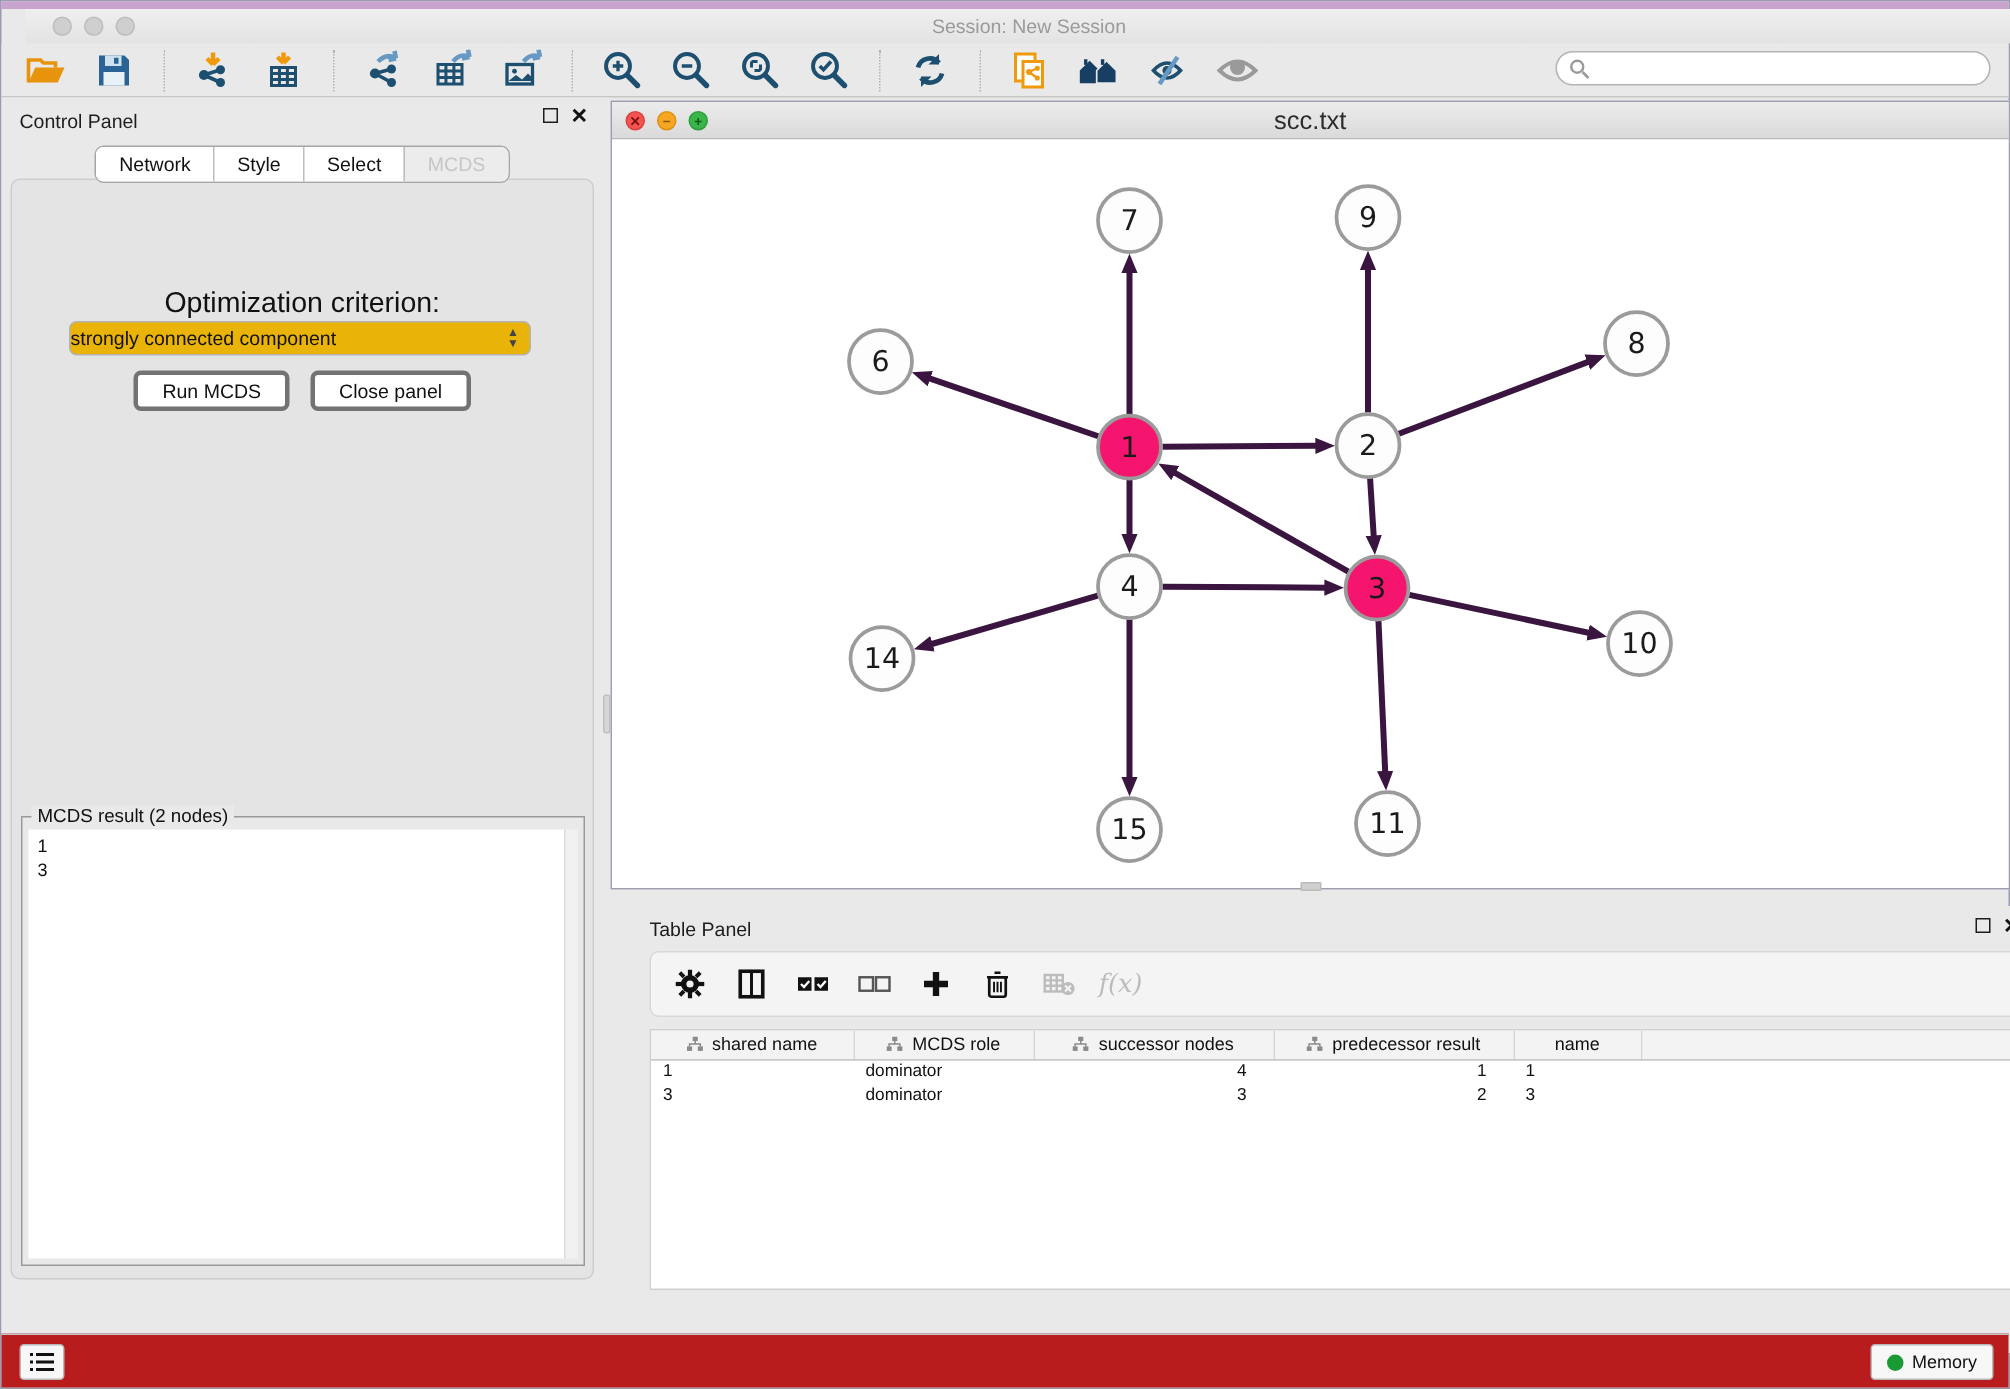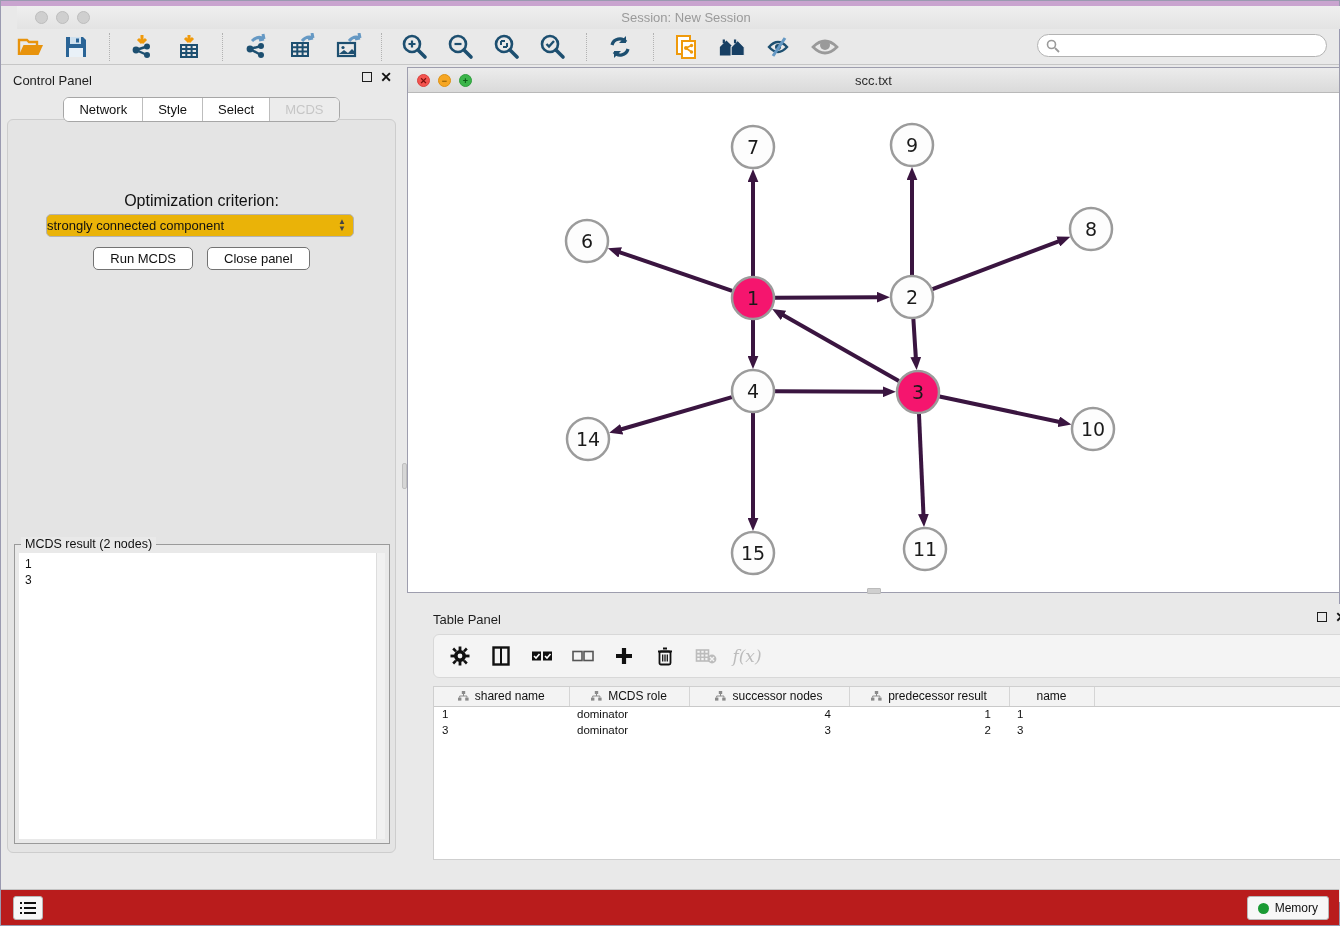--- a/index.html
+++ b/index.html
@@ -33,48 +33,48 @@
   .close-ico { font-size:14px; font-weight:bold; color:#111; line-height:10px; }
 
   .cp-tabs { position:absolute; left:0; top:32px; width:100%; display:flex; justify-content:center; z-index:2; }
   .seg { display:inline-flex; border:1px solid #a6a6a6; border-radius:6px; overflow:hidden; background:#fff; }
   .seg .tab { padding:4px 15px; font-size:13px; color:#111; background:#fff; border-left:1px solid #bdbdbd; cursor:pointer; }
   .seg .tab:first-child { border-left:none; }
   .seg .tab.disabled-active { background:#ececec; color:#c6c6c6; }
 
   .cp-content { position:absolute; left:6px; right:6px; top:54px; bottom:38px; background:#e4e4e4;
                 border:1px solid #cdcdcd; border-radius:6px; }
-  .opt-label { position:absolute; left:0; width:100%; top:72px; text-align:center; font-size:16px; color:#111; }
+  .opt-label { position:absolute; left:0; width:100%; top:72px; text-align:center; font-size:19px; color:#111; }
   .dropdown { position:absolute; left:38px; top:94px; width:308px; height:23px; background:#eab308;
               border:1px solid #b3b3b3; border-radius:5px; font-size:13px; color:#111;
               display:flex; align-items:center; cursor:pointer; }
   .dd-stepper { position:absolute; right:7px; top:3px; display:flex; flex-direction:column; line-height:7px;
                 font-size:8px; color:#444; }
   .cp-buttons { position:absolute; left:0; top:127px; width:100%; display:flex; justify-content:center; gap:14px; }
-  .btn { background:#fff; border:1px solid #737373; border-radius:5px; font-size:13px; color:#111;
+  .btn { background:#fff; border:3px solid #737373; border-radius:5px; font-size:13px; color:#111;
          padding:3px 16px; cursor:pointer; font-family:"Liberation Sans", sans-serif; }
 
   .result-group { position:absolute; left:6px; right:5px; top:424px; bottom:8px;
                   border:1px solid #9a9a9a; background:#e9e9e9; }
   .result-legend { position:absolute; left:6px; top:-8px; background:#e9e9e9; padding:0 4px; font-size:12.5px; color:#111; }
   .result-text { position:absolute; left:4px; right:13px; top:8px; bottom:4px; background:#fff;
                  font-size:12px; color:#111; padding:3px 0 0 6px; line-height:16px; }
   .result-scroll { position:absolute; right:4px; top:8px; bottom:4px; width:9px; background:#f1f1f1;
                    border-left:1px solid #ddd; }
 
   .v-splitter { position:absolute; left:401px; top:64px; width:5px; height:826px; background:#e9e9e9; }
   .v-splitter .handle { position:absolute; top:398px; left:0; width:5px; height:26px; background:#d6d6d6;
                         border:1px solid #bfbfbf; border-radius:2px; }
 
   
   .net-window { position:absolute; left:406px; top:66px; width:933px; height:526px; background:#fff;
                 border:1px solid #9e9eae; }
   .net-titlebar { position:relative; height:25px; background:linear-gradient(#ececec,#dadada);
                   border-bottom:1px solid #b9b9b9; }
-  .net-titlebar .title { text-align:center; line-height:25px; font-size:13px; color:#2d2d2d; }
+  .net-titlebar .title { text-align:center; line-height:25px; font-size:17px; color:#2d2d2d; }
   .net-lights { position:absolute; left:9px; top:6px; display:flex; gap:8px; }
   .nlight { width:13px; height:13px; border-radius:50%; font-size:9px; font-weight:bold; text-align:center;
             line-height:13px; cursor:pointer; }
   .nlight.red { background:#f4534f; border:1px solid #d8433f; color:#7a100d; }
   .nlight.yellow { background:#f6a623; border:1px solid #dd9113; color:#8a5a00; }
   .nlight.green { background:#3bb54a; border:1px solid #2f9e3d; color:#0c5b17; }
   .net-canvas { position:relative; width:100%; height:499px; background:#fff; }
   .net-handle { position:absolute; left:50%; bottom:-2px; width:14px; height:6px; margin-left:-7px;
                 background:#cfcfcf; border:1px solid #bbb; border-radius:1px; }
 

